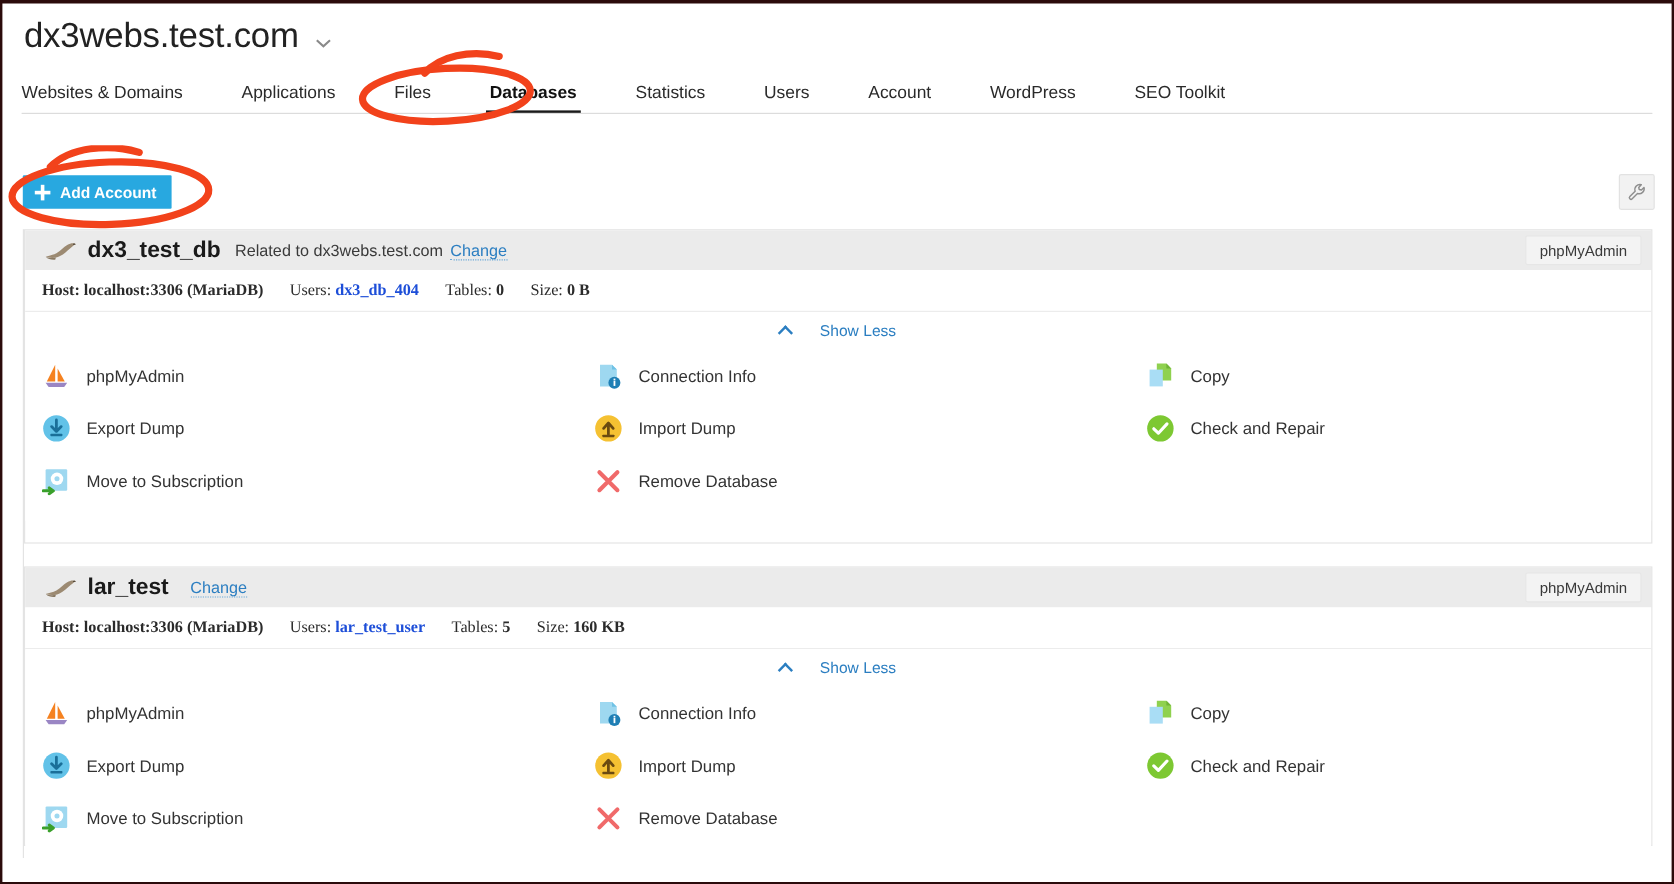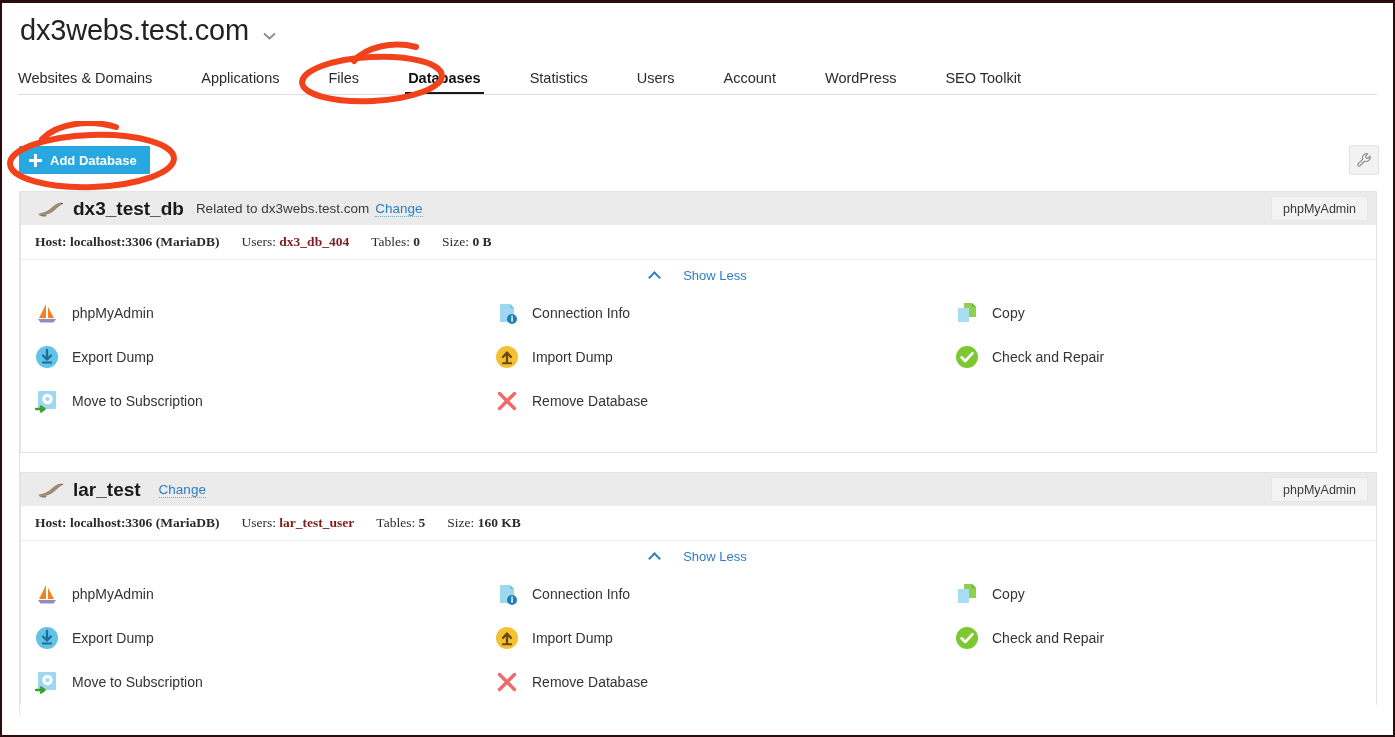--- a/index.html
+++ b/index.html
@@ -121,21 +121,21 @@
     font-size:12.5px; color:#3a3a3a; cursor:pointer;
   }
   .db-info{
     height:35px; display:flex; align-items:center; padding:0 14px;
     border-bottom:1px solid #ececec; background:#fff;
     font-size:13.5px; color:#2b2b2b;font-family:Liberation Serif, serif;
   }
   .db-info span.lbl{ font-weight:bold; }
   .db-info .grp{ margin-right:22px; white-space:nowrap; }
   .db-info .val{ font-weight:bold; }
-  .db-info .userlink{ color:#7f1d1d; font-weight:bold; cursor:pointer; }
+  .db-info .userlink{ color:#1d4ed8; font-weight:bold; cursor:pointer; }
 
   .show-less-row{
     height:30px; display:flex; align-items:center; justify-content:center;
     background:#fff;
   }
   .show-less{
     font-size:13px; color:#2b7ec1; cursor:pointer;
     display:flex; align-items:center; gap:24px;
   }
   .chev-up{
@@ -182,21 +182,21 @@
     <div class="nav-item">Users</div>
     <div class="nav-item">Account</div>
     <div class="nav-item">WordPress</div>
     <div class="nav-item">SEO Toolkit</div>
   </div>
   <div class="nav-rule"></div>
 
 
   <button class="add-db-btn">
     <span class="plus-icon"></span>
-    <span>Add Database</span>
+    <span>Add Account</span>
   </button>
 
   <div class="wrench-btn">
     <svg width="17" height="17" viewBox="0 0 20 20">
       <path d="M13.8 2.2a5 5 0 0 0-6 6.4L2.6 13.8a1.6 1.6 0 0 0 2.3 2.3l5.2-5.2a5 5 0 0 0 6.4-6l-2.6 2.6-2.1-.5-.5-2.1z" fill="none" stroke="#8e8e8e" stroke-width="1.4" stroke-linejoin="round"></path>
     </svg>
   </div>
 
   <div class="rail"></div>
 

